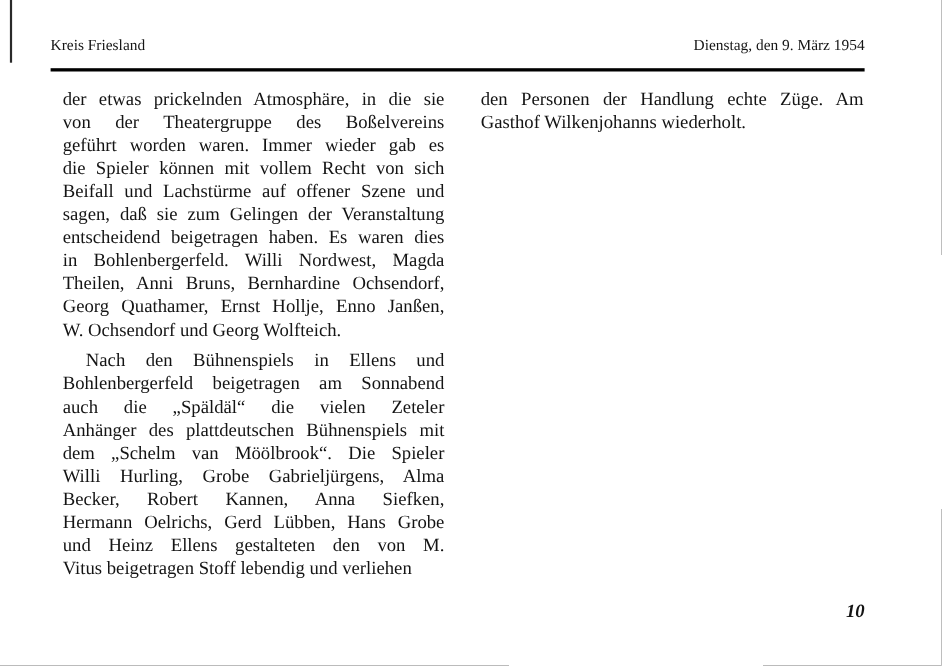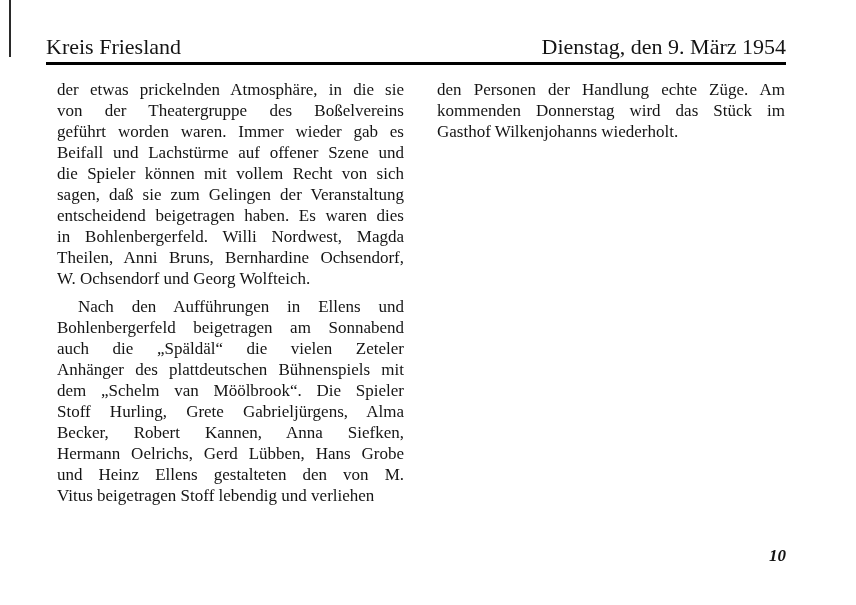--- a/index.html
+++ b/index.html
@@ -36,21 +36,21 @@
     align-items: baseline;
   }
   .crest {
     width: 14px; height: 17px;
     margin: 0 2px;
     position: relative;
     top: 2px;
     align-self: center;
   }
   .mid-title, .mast-date {
-    font-size: 22px;
+    font-size: 14px;
     white-space: nowrap;
   }
   .masthead-rule {
     position: absolute;
     left: 46px; top: 62px;
     width: 740px; height: 3px;
     background: #000;
   }
   .col {
     position: absolute;
@@ -94,45 +94,45 @@
     <span class="mast-date">Dienstag, den 9. März 1954</span>
   </div>
 
   <div class="masthead-rule"></div>
 
   <div class="col col-left">
       <div class="para">
         <div class="tline">der etwas prickelnden Atmosphäre, in die sie</div>
         <div class="tline">von der Theatergruppe des Boßelvereins</div>
         <div class="tline">geführt worden waren. Immer wieder gab es</div>
+        <div class="tline">die Spieler können mit vollem Recht von sich</div>
         <div class="tline">Beifall und Lachstürme auf offener Szene und</div>
-        <div class="tline">die Spieler können mit vollem Recht von sich</div>
         <div class="tline">sagen, daß sie zum Gelingen der Veranstaltung</div>
         <div class="tline">entscheidend beigetragen haben. Es waren dies</div>
         <div class="tline">in Bohlenbergerfeld. Willi Nordwest, Magda</div>
         <div class="tline">Theilen, Anni Bruns, Bernhardine Ochsendorf,</div>
+        <div class="tline">Georg Quathamer, Ernst Hollje, Enno Janßen,</div>
         <div class="tline last">W. Ochsendorf und Georg Wolfteich.</div>
       </div>
       <div class="para indent">
-        <div class="tline">Nach den Aufführungen in Ellens und</div>
+        <div class="tline">Nach den Bühnenspiels in Ellens und</div>
         <div class="tline">Bohlenbergerfeld beigetragen am Sonnabend</div>
         <div class="tline">auch die „Späldäl“ die vielen Zeteler</div>
         <div class="tline">Anhänger des plattdeutschen Bühnenspiels mit</div>
         <div class="tline">dem „Schelm van Möölbrook“. Die Spieler</div>
-        <div class="tline">Stoff Hurling, Grete Gabrieljürgens, Alma</div>
+        <div class="tline">Willi Hurling, Grobe Gabrieljürgens, Alma</div>
         <div class="tline">Becker, Robert Kannen, Anna Siefken,</div>
         <div class="tline">Hermann Oelrichs, Gerd Lübben, Hans Grobe</div>
         <div class="tline">und Heinz Ellens gestalteten den von M.</div>
         <div class="tline last">Vitus beigetragen Stoff lebendig und verliehen</div>
       </div>
     </div>
 
   <div class="col col-right">
       <div class="para">
         <div class="tline">den Personen der Handlung echte Züge. Am</div>
-        <div class="tline">kommenden Donnerstag wird das Stück im</div>
         <div class="tline last">Gasthof Wilkenjohanns wiederholt.</div>
       </div>
     </div>
 
   <div class="page-number">10</div>
 
 </div>
 
 </body></html>

